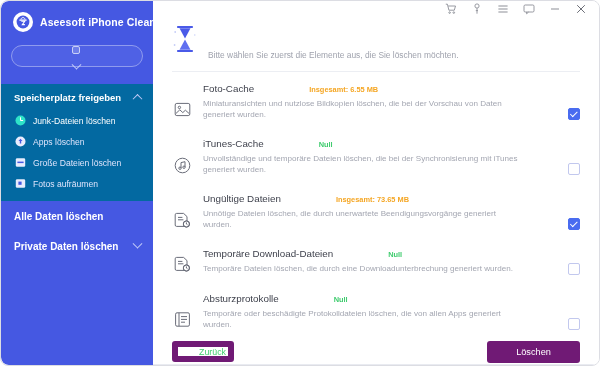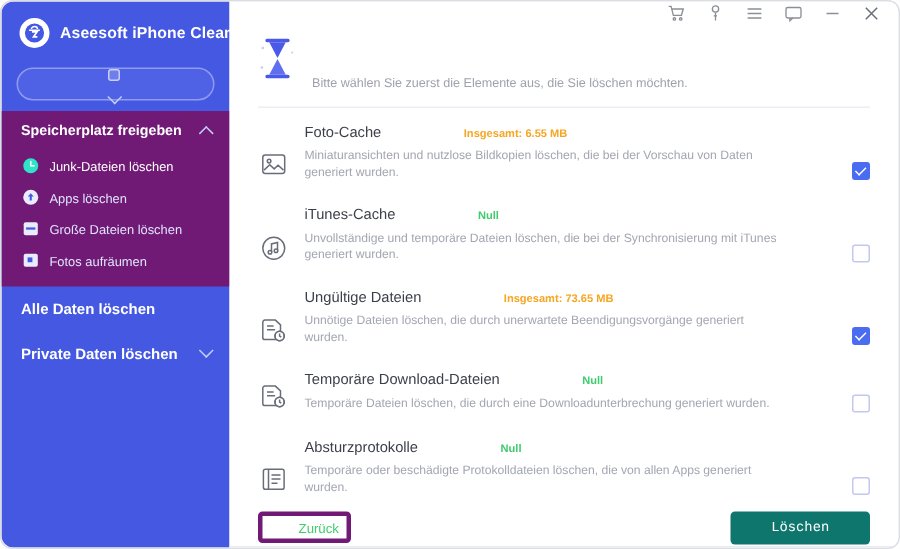--- a/index.html
+++ b/index.html
@@ -81,22 +81,22 @@
   .chev {
     width: 7px; height: 7px;
     border-right: 1.3px solid #c3cbf8;
     border-bottom: 1.3px solid #c3cbf8;
     transform: rotate(45deg) translate(-2px,-2px);
     flex: 0 0 7px;
   }
   .chev.up { transform: rotate(-135deg) translate(-1px,-1px); }
 
   .sect-group {
-    margin-top: 7px;
-    background: #701a75;
+    margin-top: 17px;
+    background: #0369a1;
     padding-bottom: 7px;
   }
   .sect-head {
     display: flex;
     align-items: center;
     height: 26px;
     padding: 0 12px 0 13px;
     color: #ffffff;
     font-size: 9.5px;
     font-weight: bold;
@@ -240,38 +240,38 @@
   .footer {
     height: 46px;
     display: flex;
     align-items: center;
     justify-content: space-between;
     padding: 0 19px;
   }
   .btn-back {
     min-width: 62px;
     height: 21px;
-    border: 3px solid #701a75;
+    border: 6px solid #701a75;
     border-radius: 3px;
     background: #ffffff;
     color: #3fcc6e;
     font-size: 8.8px;
     font-family: "Liberation Sans", sans-serif;
     cursor: pointer;
     display: flex; align-items: center; justify-content: center; padding-left: 19px;
   }
   .btn-del {
     min-width: 93px;
     height: 22px;
     border: none;
     border-radius: 3px;
-    background: #0f766e;
+    background: #701a75;
     color: #ffffff;
     font-size: 9.2px;
-    font-family: Liberation Mono, monospace;
+    font-family: Liberation Sans, sans-serif;
     cursor: pointer;
     display: flex; align-items: center; justify-content: center; text-align: center;
   }
   .bottom-rule {
     position: absolute;
     left: 0; right: 0; bottom: 0;
     height: 1px;
     background: #e9ebf1;
   }
 </style>

